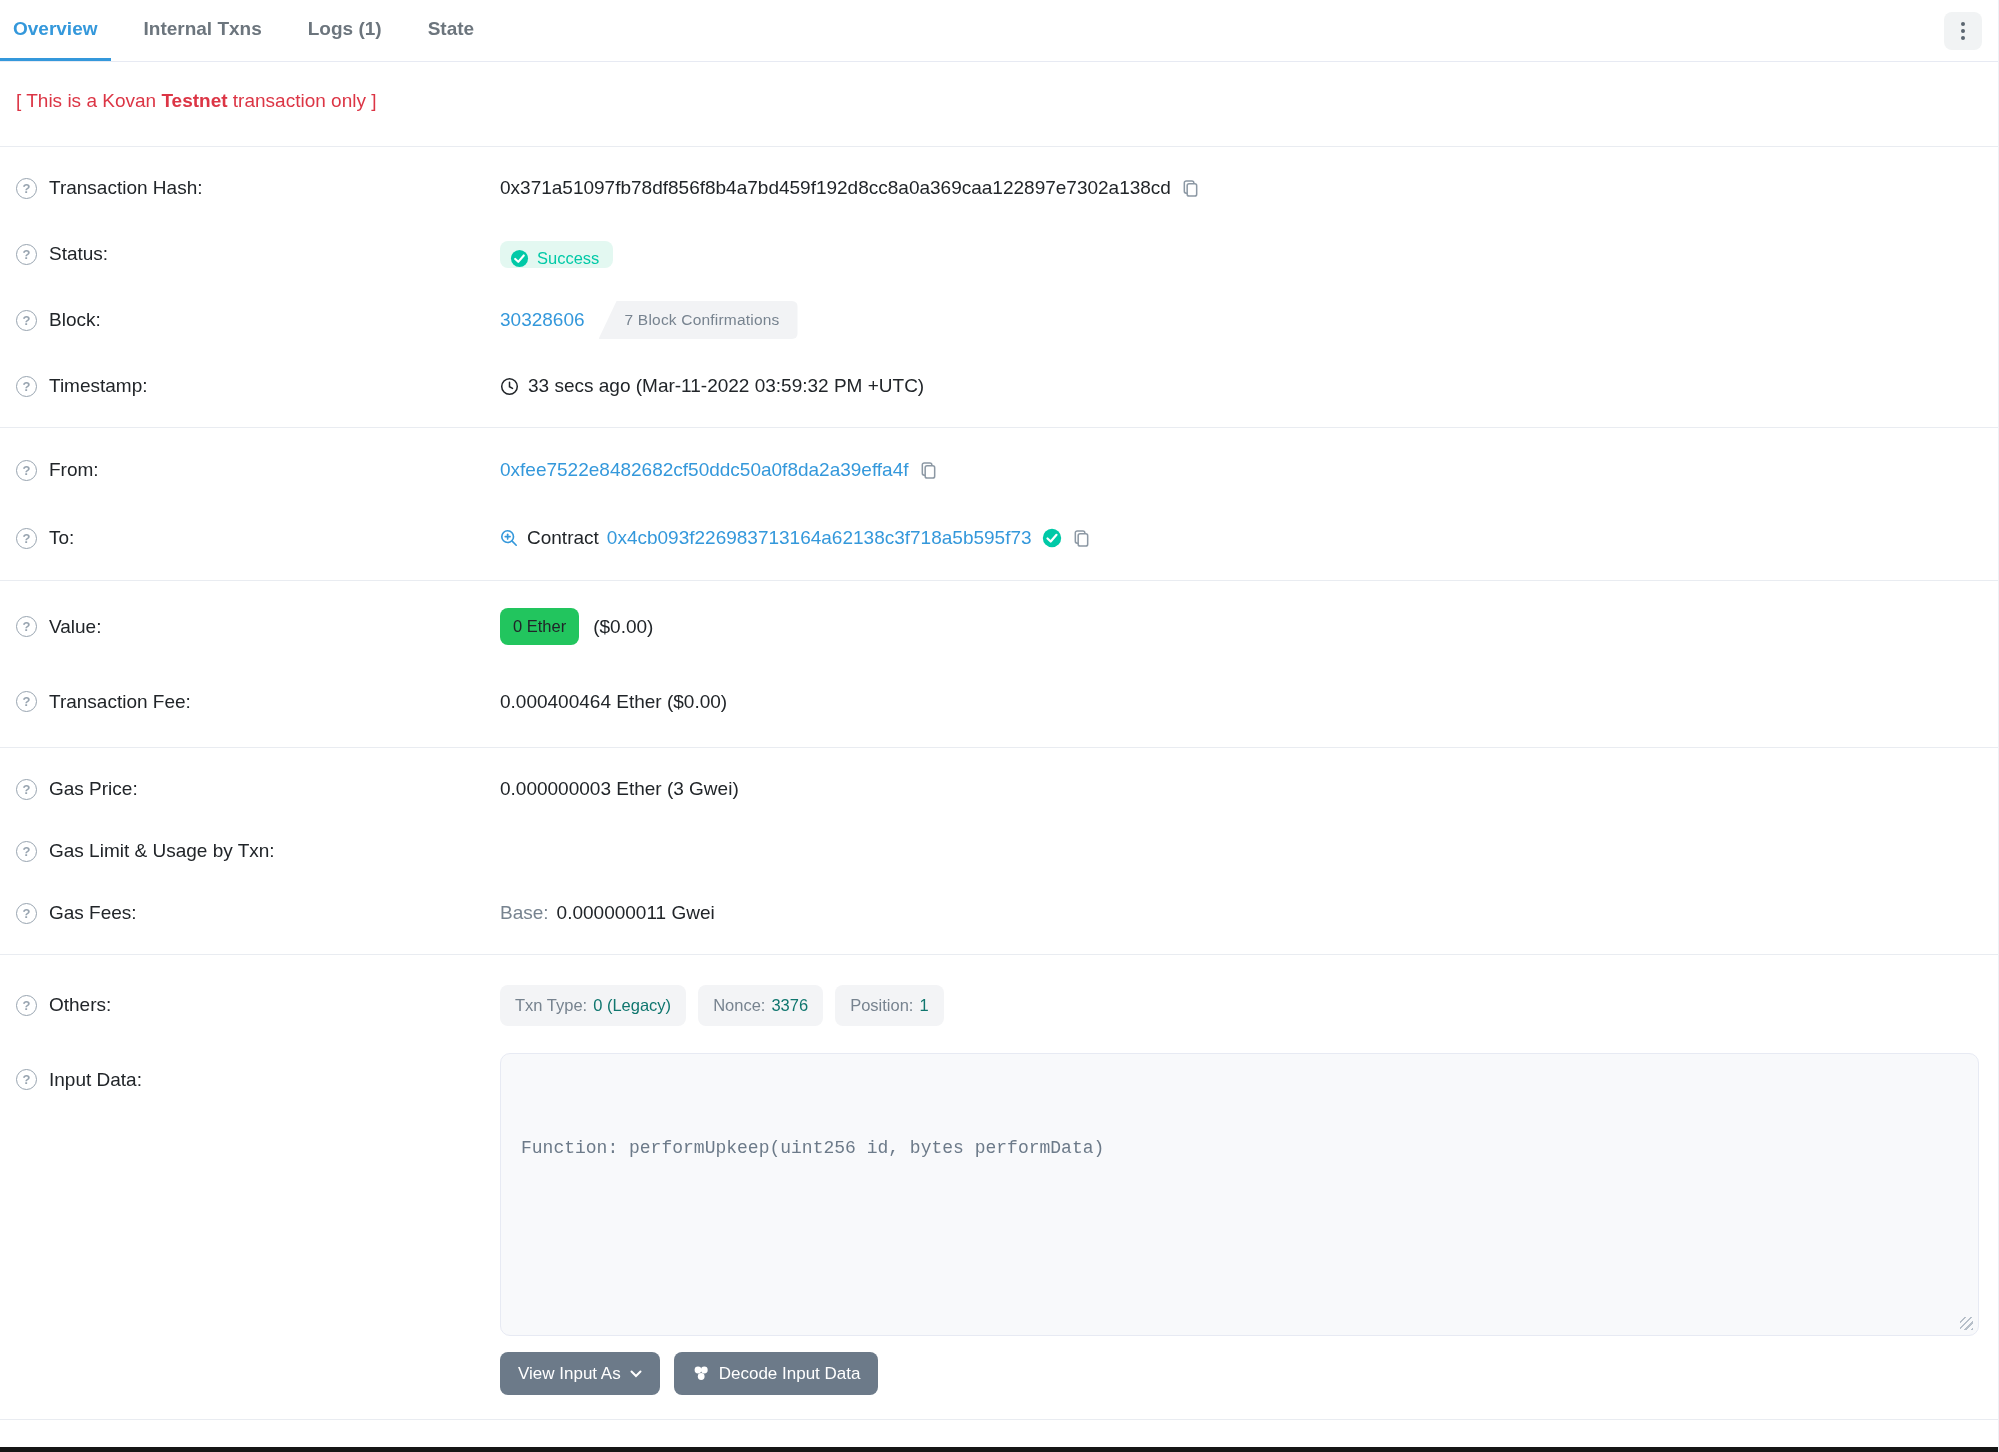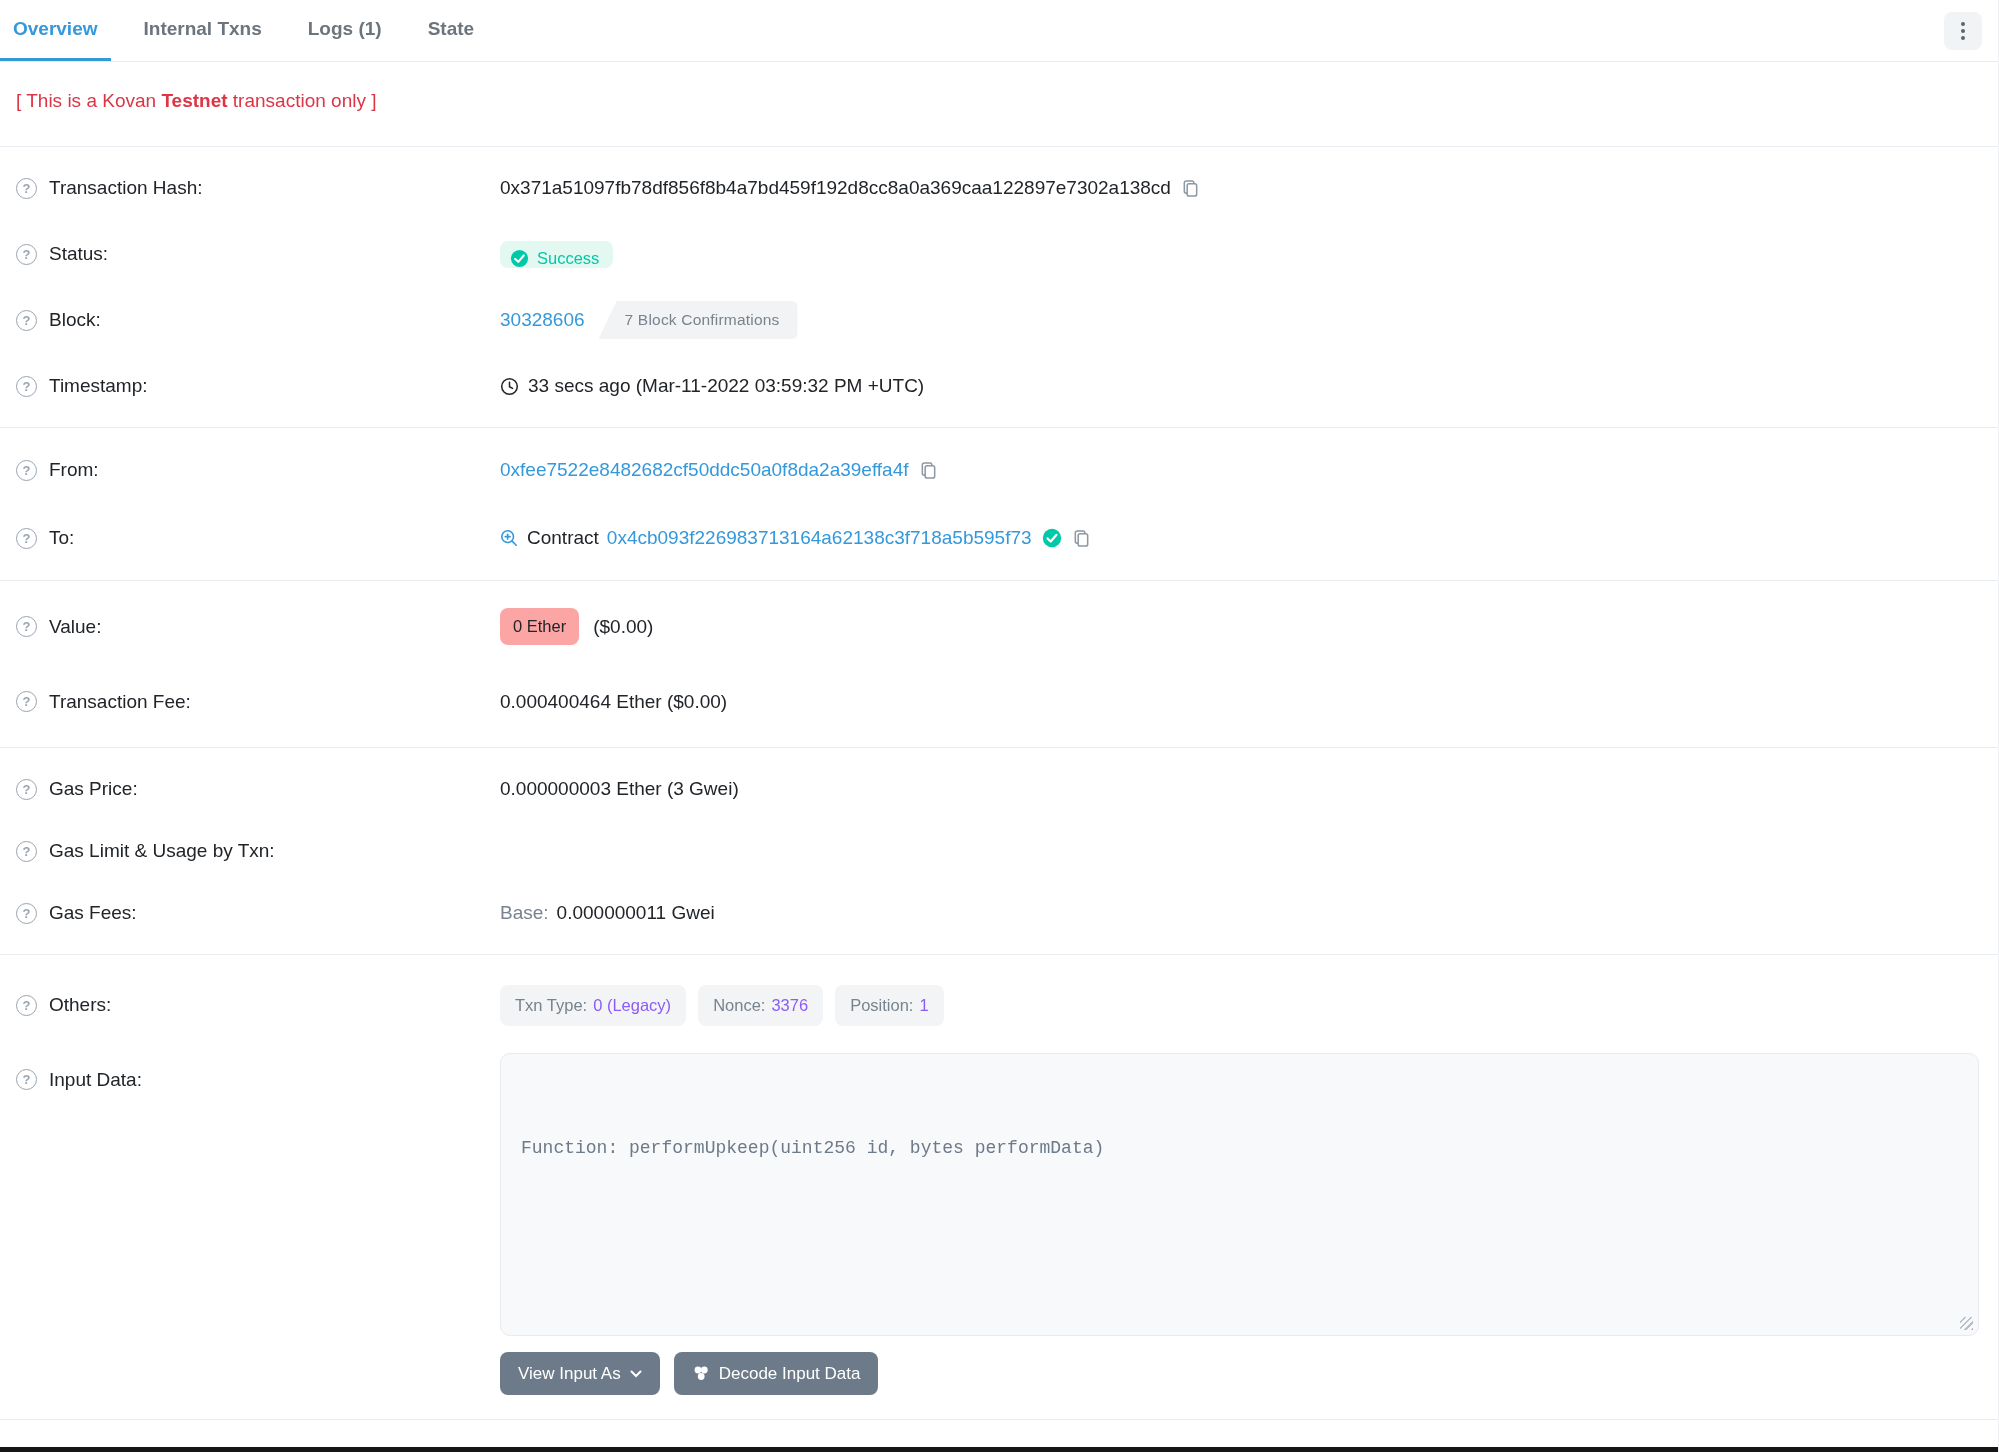--- a/index.html
+++ b/index.html
@@ -35,23 +35,23 @@
   a.link { color:#3498db; text-decoration:none; cursor:pointer; }
 
   .icon-btn { background:none; border:none; cursor:pointer; display:inline-flex; align-items:center; margin-left:10px; padding:0; }
 
   
   .badge-success { display:inline-flex; align-items:center; gap:8px; background:#e3f8f1; color:#00c9a7;
                    font-size:16.5px; font-weight:400; padding:8px 14px 0 10px; border-radius:8px; }
   .badge-confirm { display:inline-block; background:#f2f3f5; color:#77838f; font-size:15.5px;
                    padding:10px 18px 10px 26px; margin-left:14px; border-radius:0 6px 6px 0;
                    clip-path:polygon(18px 0, 100% 0, 100% 100%, 0 100%); letter-spacing:.2px; }
-  .badge-gray { display:inline-block; background:#fca5a5; border-radius:8px; padding:9px 13px; font-size:16.5px; color:#212529; }
+  .badge-gray { display:inline-block; background:#22c55e; border-radius:8px; padding:9px 13px; font-size:16.5px; color:#212529; }
   .badge-kv { display:inline-flex; gap:6px; background:#f3f4f6; border-radius:8px; padding:11px 15px; font-size:16.5px; margin-right:12px; }
-  .badge-kv .k { color:#77838f; } .badge-kv .v { color:#8b5cf6; }
+  .badge-kv .k { color:#77838f; } .badge-kv .v { color:#0f766e; }
 
   .usd { margin-left:14px; }
   .sep { color:#ccd3dc; margin:0 16px; }
   .muted { color:#77838f; margin-right:8px; }
 
   
   .red-box { display:inline-block; border:4px solid #e62e22; padding:10px 7px; margin:-12px 0; }
   .pct { margin-left:8px; }
 
   

